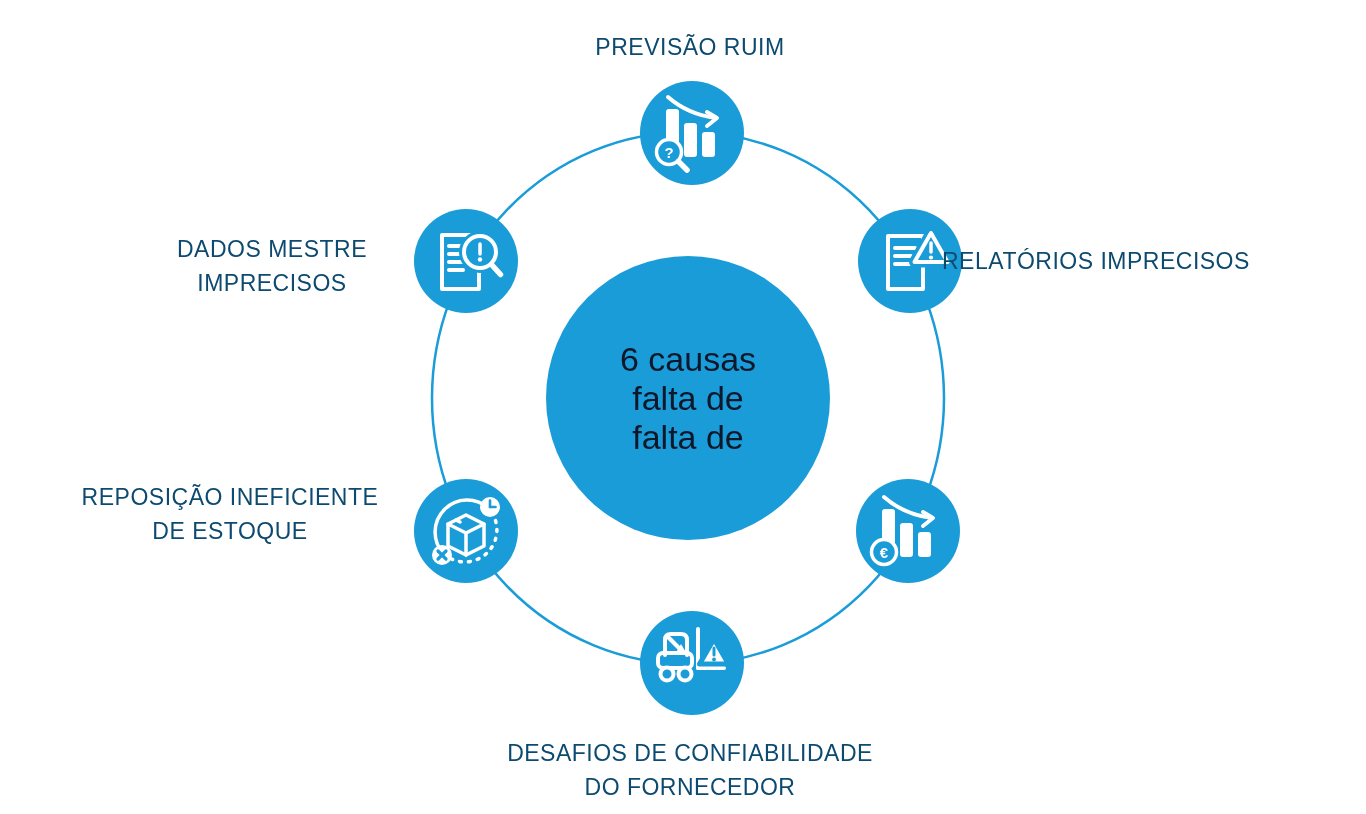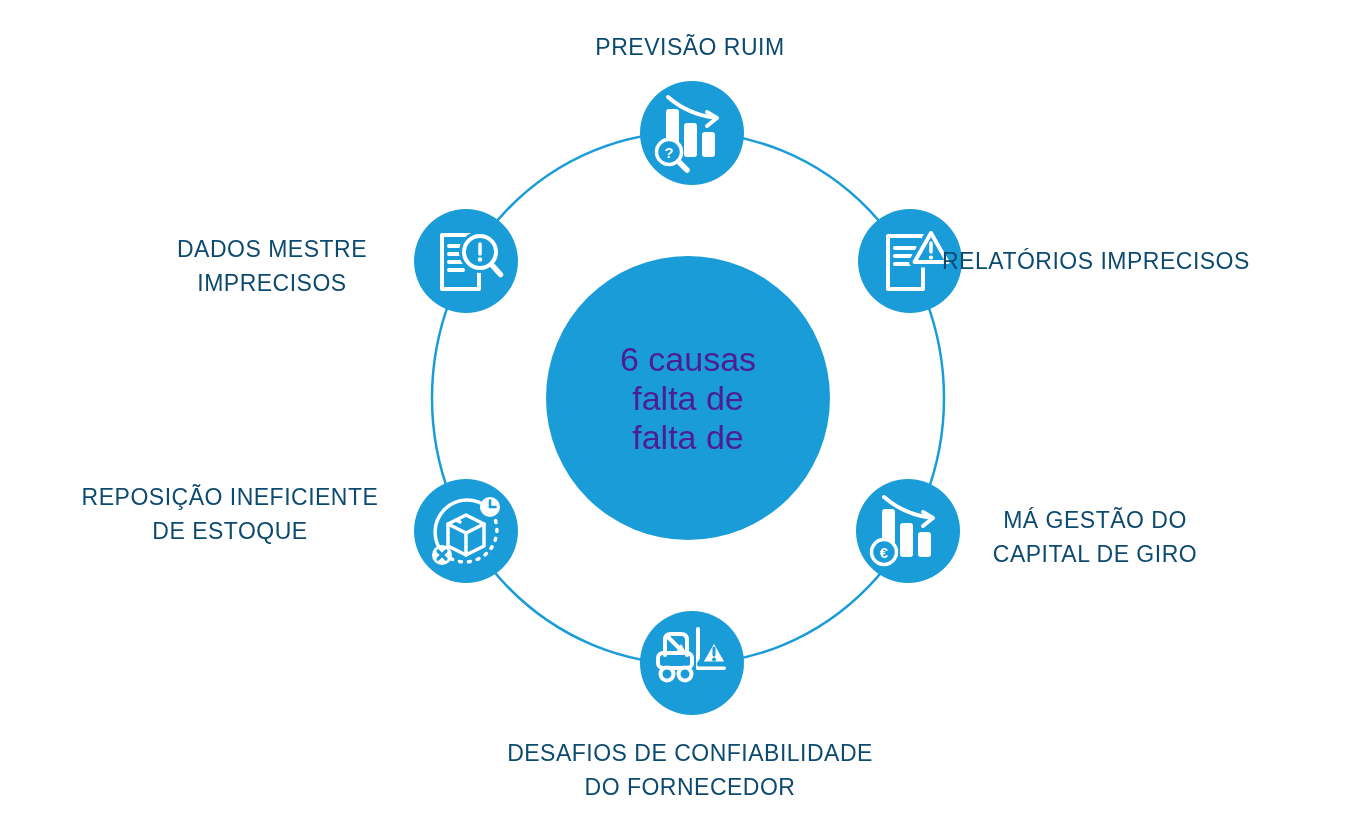--- a/index.html
+++ b/index.html
@@ -10,21 +10,21 @@
   html,body{margin:0;padding:0;background:#ffffff;}
   .stage{
     position:relative;width:1366px;height:814px;background:#ffffff;
     font-family:"Liberation Sans",sans-serif;overflow:hidden;
   }
   .ring-svg{position:absolute;left:0;top:0;}
   .center-circle{
     position:absolute;left:546px;top:256px;width:284px;height:284px;
     border-radius:50%;background:var(--primary-blue);
     display:flex;flex-direction:column;align-items:center;justify-content:center;
-    color:#4c1d95;font-size:34px;line-height:39px;text-align:center;
+    color:#0f172a;font-size:34px;line-height:39px;text-align:center;
   }
   .center-circle .bold{font-weight:normal;}
   .node{
     position:absolute;width:104px;height:104px;border-radius:50%;
     background:var(--primary-blue);display:flex;align-items:center;justify-content:center;
   }
   .node svg{width:104px;height:104px;display:block;}
   .node-label{
     position:absolute;color:var(--label-navy);font-weight:normal;font-size:23px;
     letter-spacing:0.5px;line-height:34px;white-space:pre-line;text-transform:uppercase;
@@ -97,22 +97,20 @@
         <path d="M28 18 C 44 32, 60 37, 76 39"></path>
         <path d="M67 33 L 77 39 L 67 47"></path>
       </g>
       <rect x="26" y="30" width="13" height="48" rx="3" fill="var(--icon-white)"></rect>
       <rect x="44" y="44" width="13" height="34" rx="3" fill="var(--icon-white)"></rect>
       <rect x="62" y="53" width="13" height="25" rx="3" fill="var(--icon-white)"></rect>
       <circle cx="28" cy="73" r="12.5" fill="var(--primary-blue)" stroke="var(--icon-white)" stroke-width="3.5"></circle>
       <text x="28" y="78.5" font-size="15" font-weight="bold" fill="var(--icon-white)" text-anchor="middle" font-family="Liberation Sans, sans-serif">€</text>
     </svg>
   </div>
-  <div class="node-label lbl-bottom-right">MÁ GESTÃO DO
-CAPITAL DE GIRO</div>
 
   <div class="node pos-bottom">
     <svg viewBox="0 0 104 104">
       <g fill="none" stroke="var(--icon-white)" stroke-width="4" stroke-linecap="round" stroke-linejoin="round">
         <path d="M25 44 V29 q0 -6 6 -6 h10 q6 0 6 6 v15"></path>
         <line x1="28" y1="26" x2="44" y2="42"></line>
         <rect x="18" y="42" width="34" height="15" rx="5"></rect>
         <line x1="58" y1="18" x2="58" y2="57"></line>
         <line x1="58" y1="57" x2="84" y2="57"></line>
       </g>

